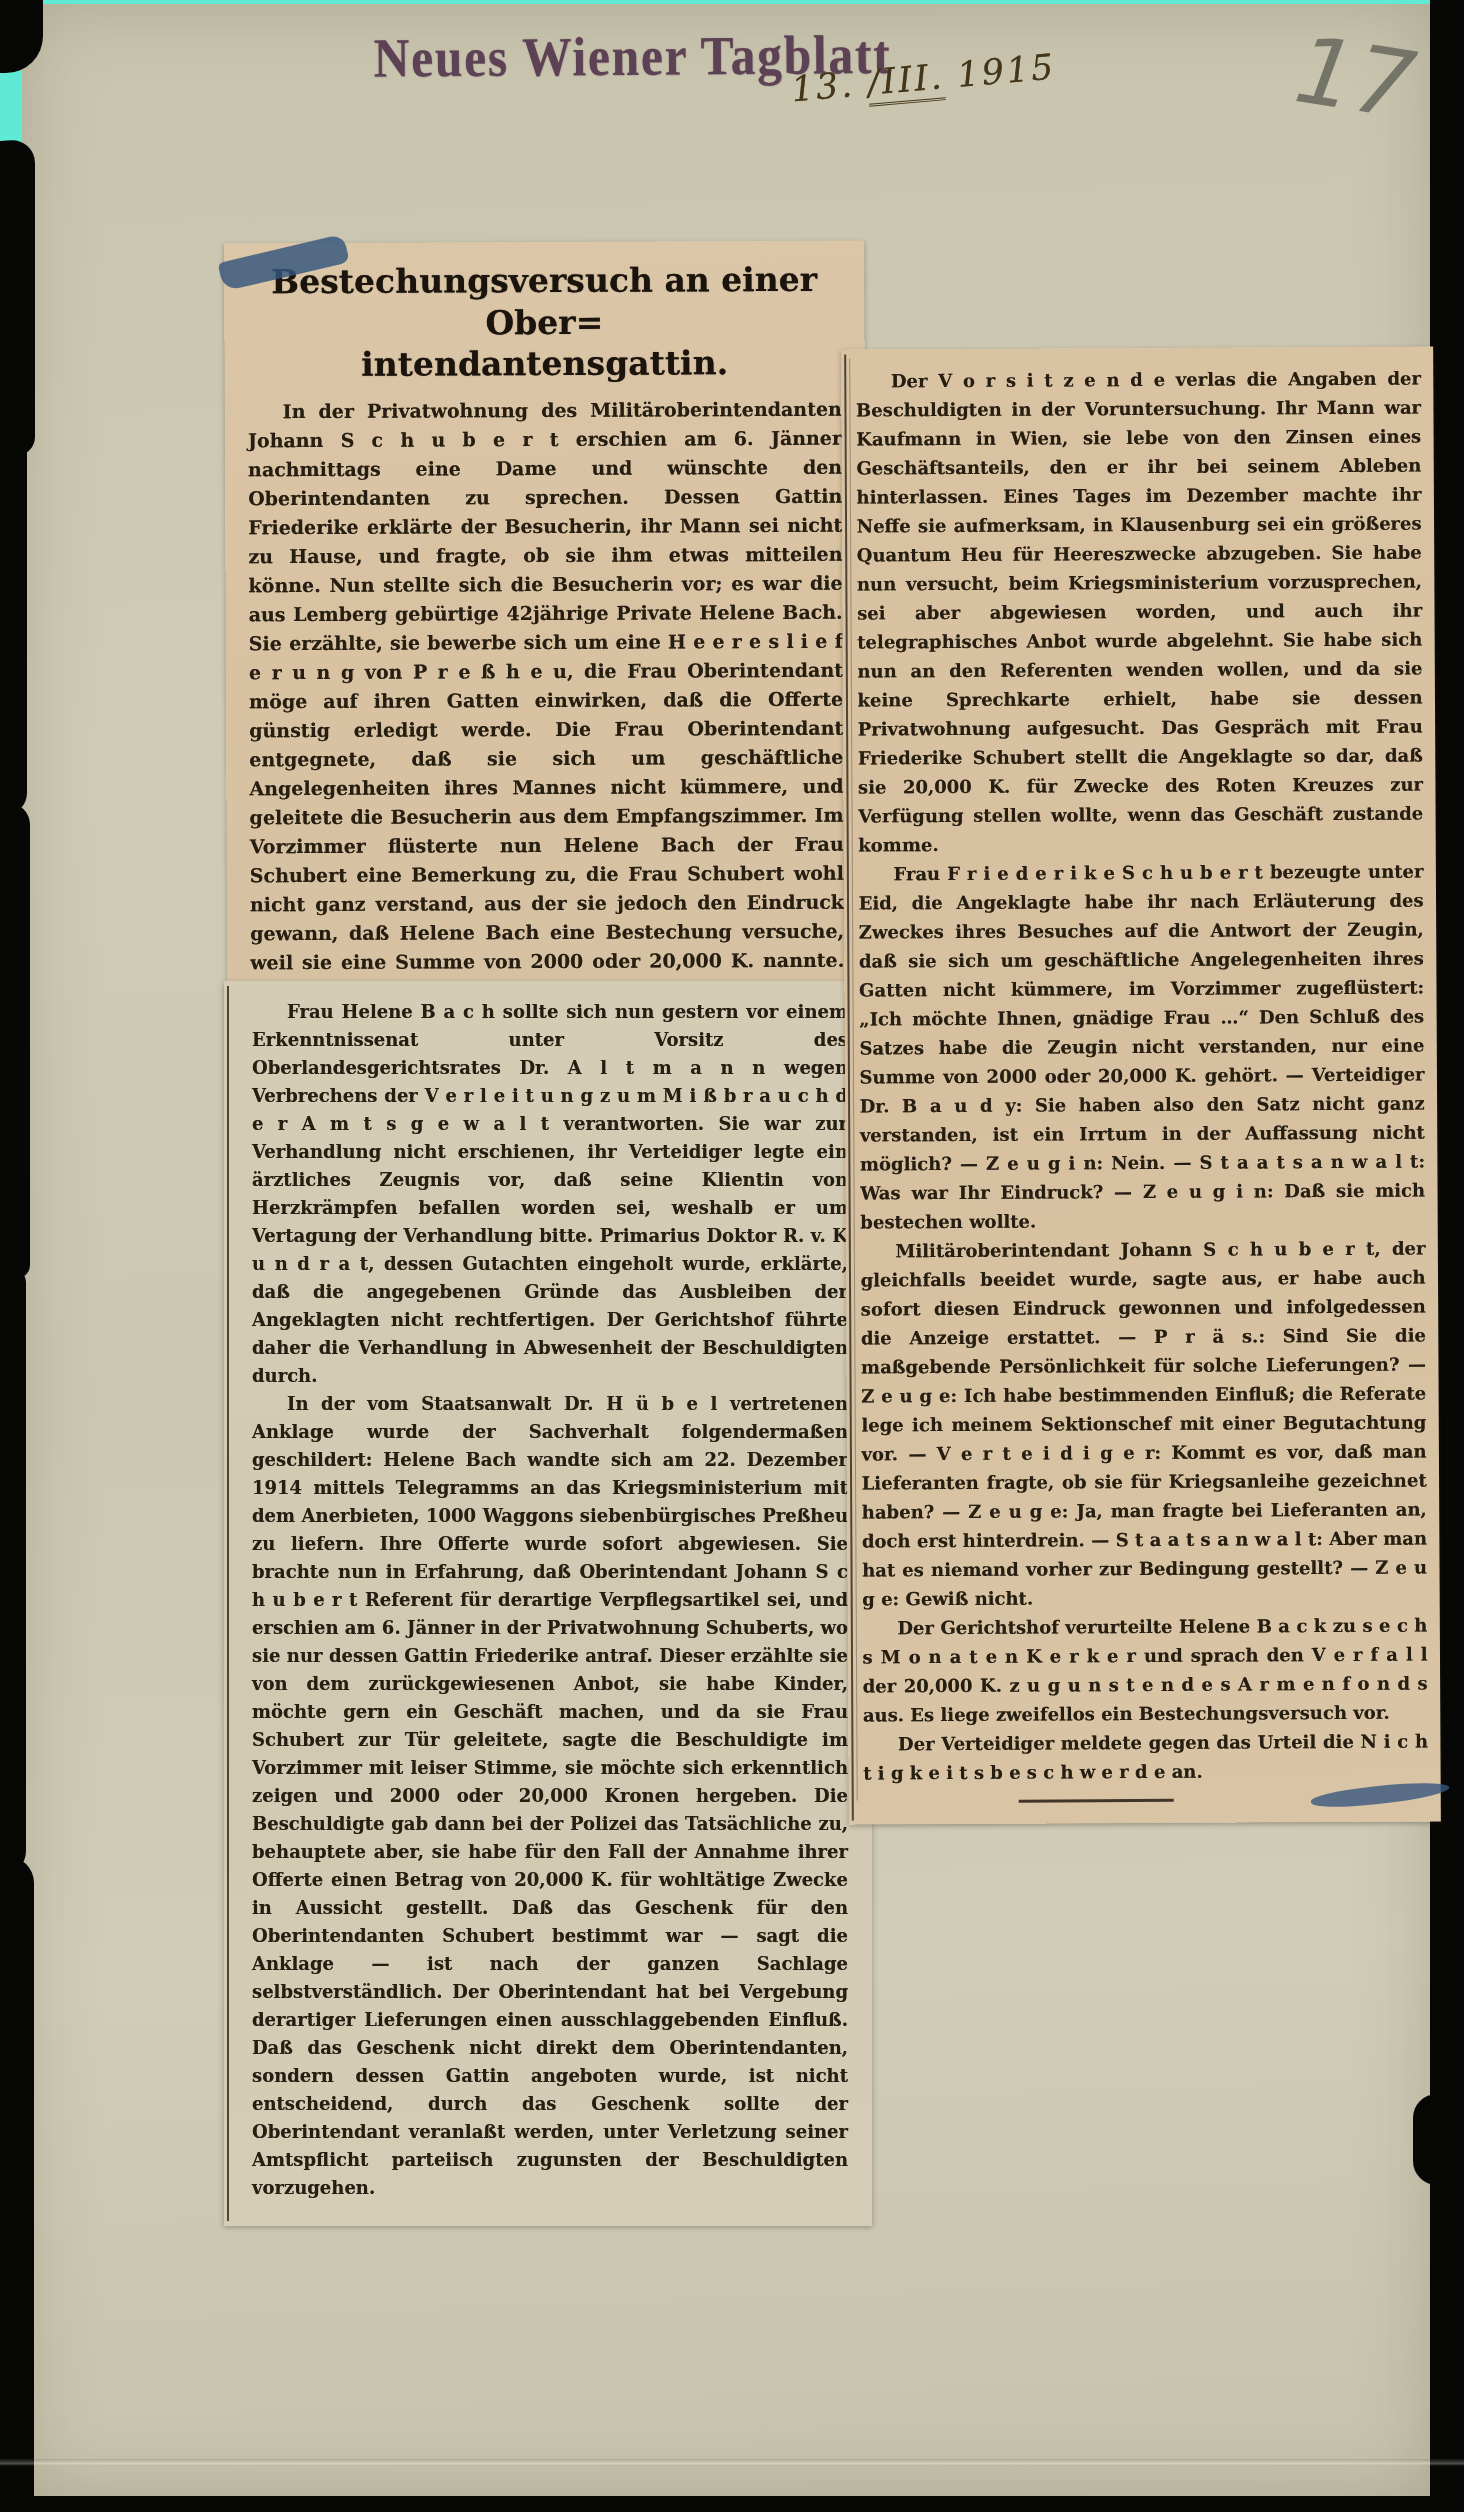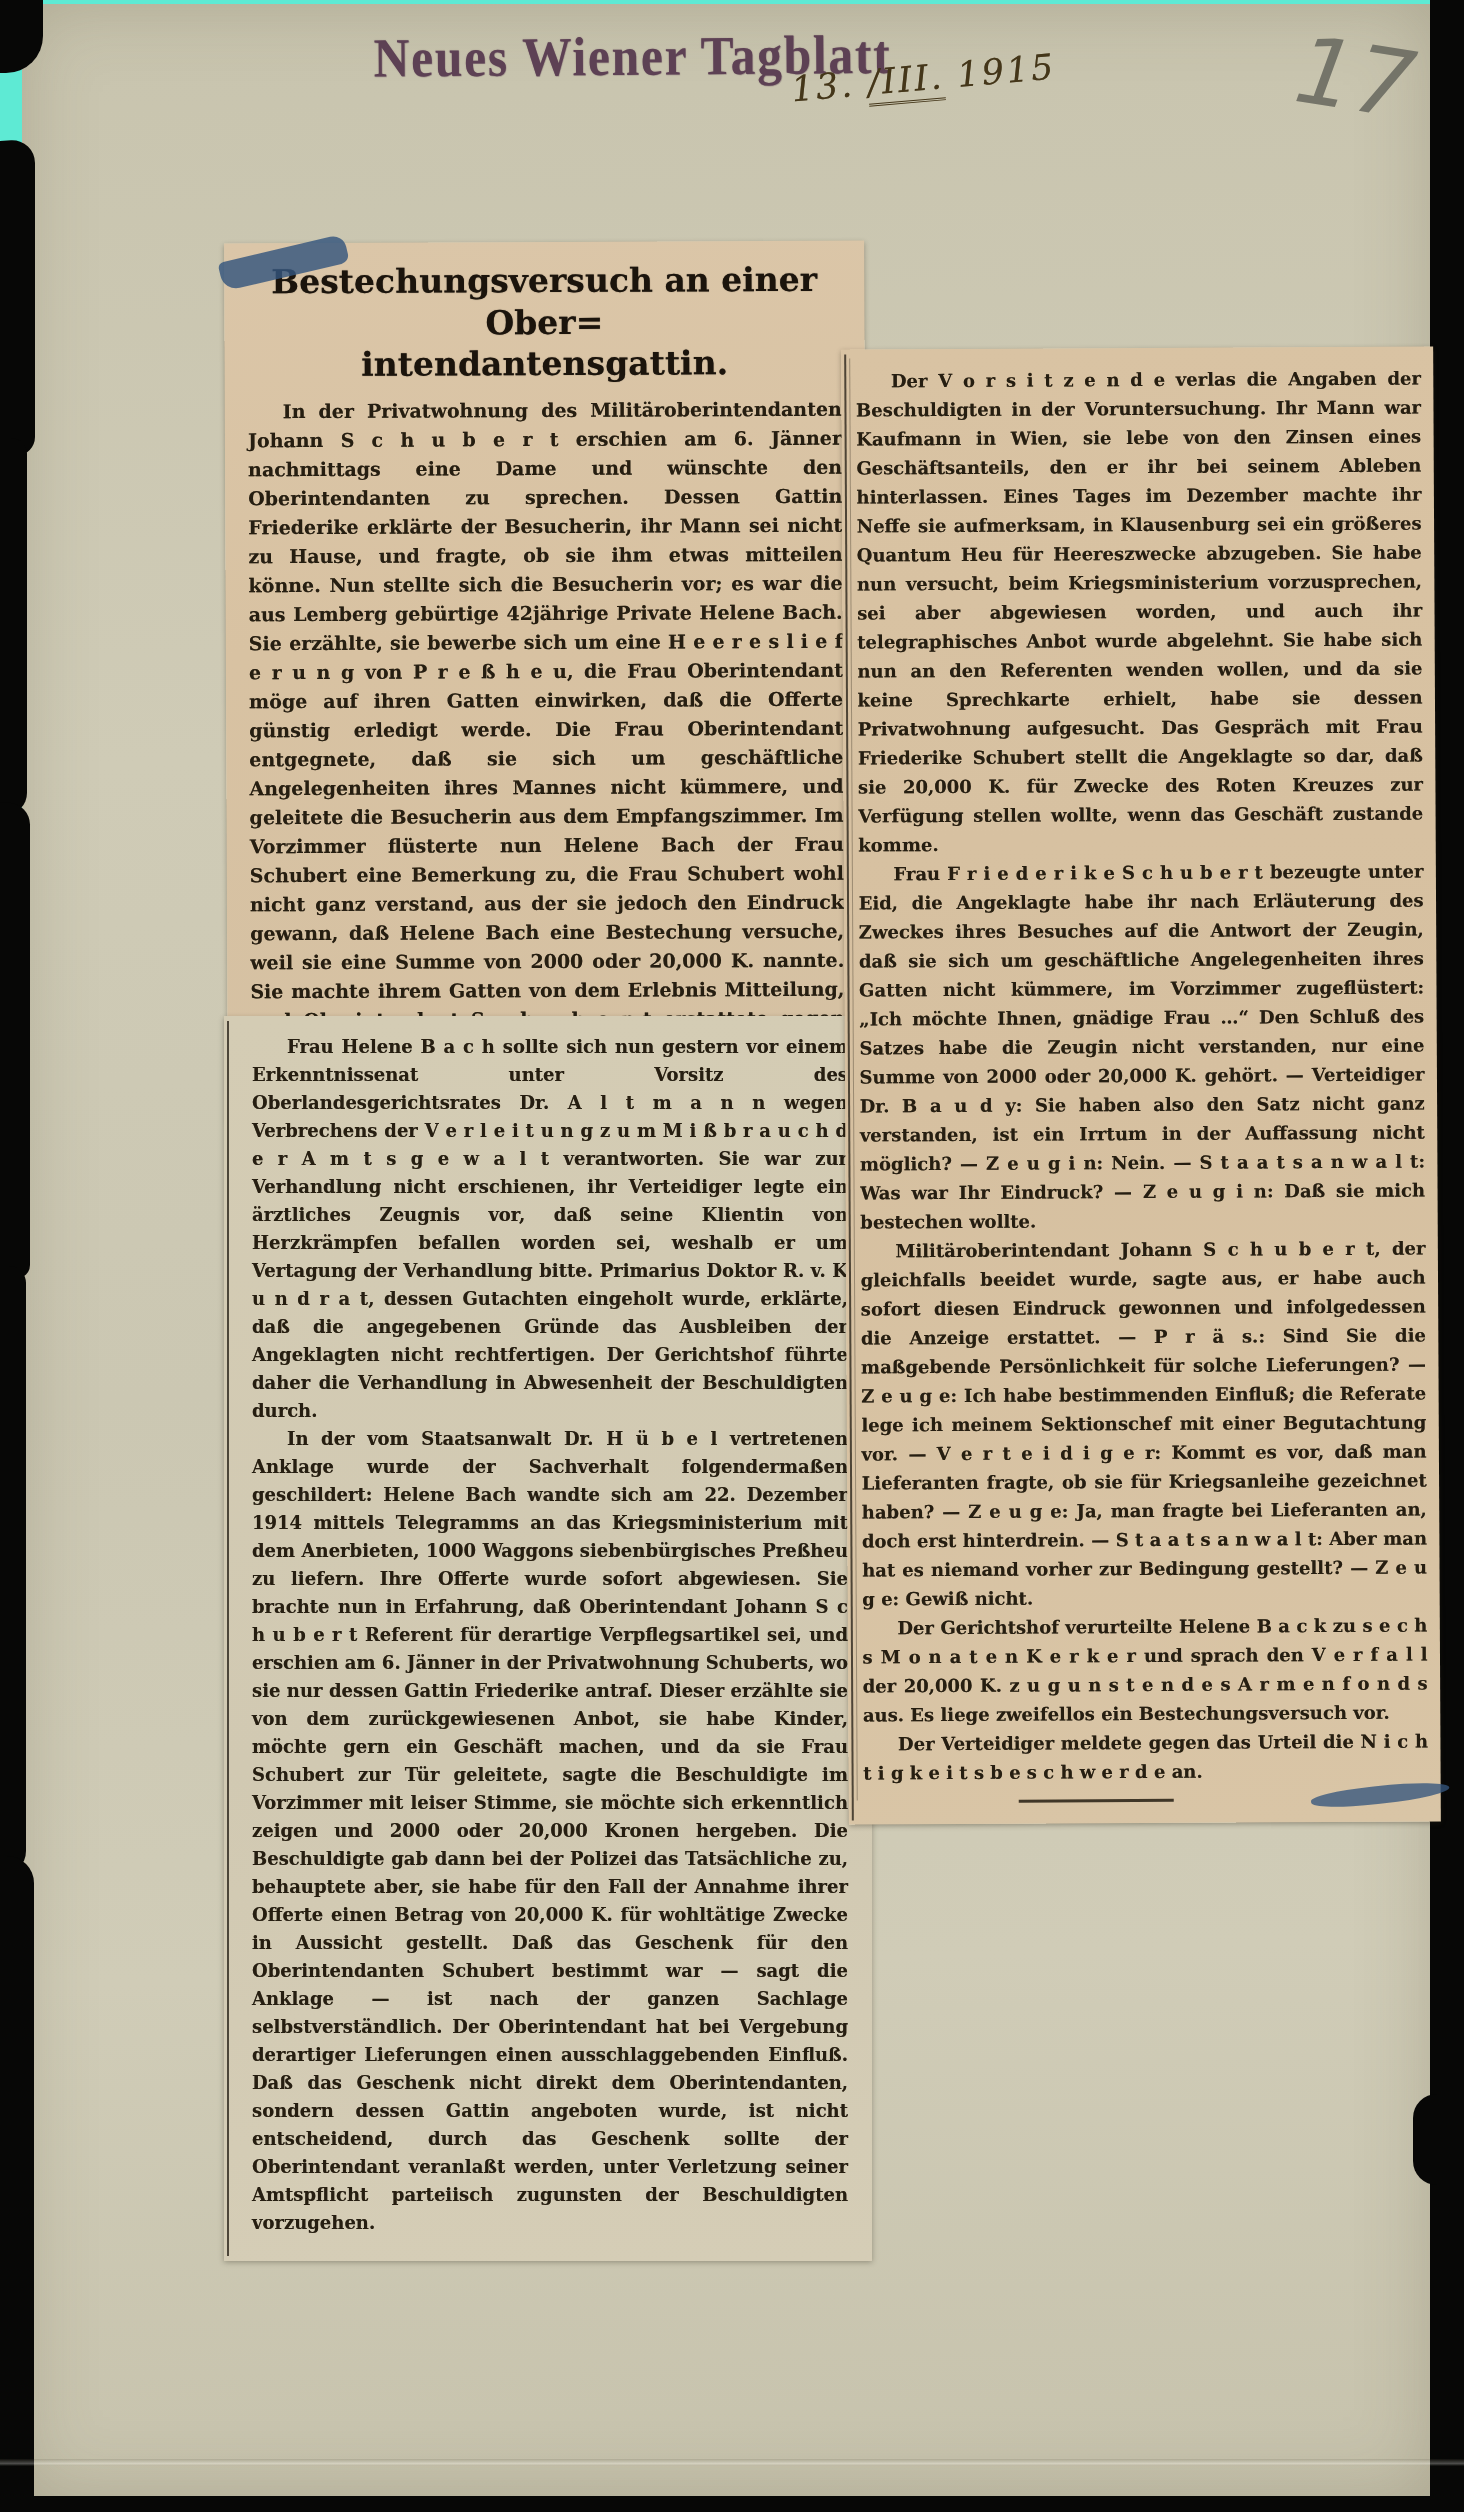--- a/index.html
+++ b/index.html
@@ -24,21 +24,21 @@
   #date .m{border-bottom:3px double #443619;padding-bottom:1.2px;}
   
   #pgnum{position:absolute;left:1296px;top:24px;font-size:93px;font-style:italic;
          font-family:"DejaVu Sans", sans-serif;color:#6c6c62;opacity:.9;
          transform:rotate(9deg);}
   
   .clip{position:absolute;box-shadow:0 1.8px 5.5px rgba(40,35,20,.35);}
   #clipA{left:226px;top:242px;width:594px;padding:14.6px 23px 3.7px 23px;
          background:linear-gradient(177deg,#dbc6a8 0%,#d8c2a2 45%,#d5c1a3 100%);
          transform:rotate(-.25deg);}
-  #clipB{left:224px;top:1016px;width:596px;padding:17px 24px 24px 28px;
+  #clipB{left:224px;top:981px;width:596px;padding:17px 24px 24px 28px;
          background:linear-gradient(179deg,#d4ccb4 0%,#d1c9b2 60%,#d5cdb6 100%);}
   #clipC{left:845px;top:348px;width:565px;padding:17px 12px 21px 14.6px;
          background:linear-gradient(178deg,#d9c3a3 0%,#d6c0a0 50%,#d9c5a6 100%);
          transform:rotate(-.3deg);}
   #clipB::before, #clipC::before{content:"";position:absolute;top:4.9px;bottom:4.9px;left:3px;
          width:1.8px;background:#2b241a;opacity:.8;}
   #clipC::after{content:"";position:absolute;top:8.5px;bottom:24px;left:8px;
          width:1.2px;background:#2b241a;opacity:.35;}
   
   .headline{font-size:33px;line-height:1.26;font-weight:bold;text-align:center;

